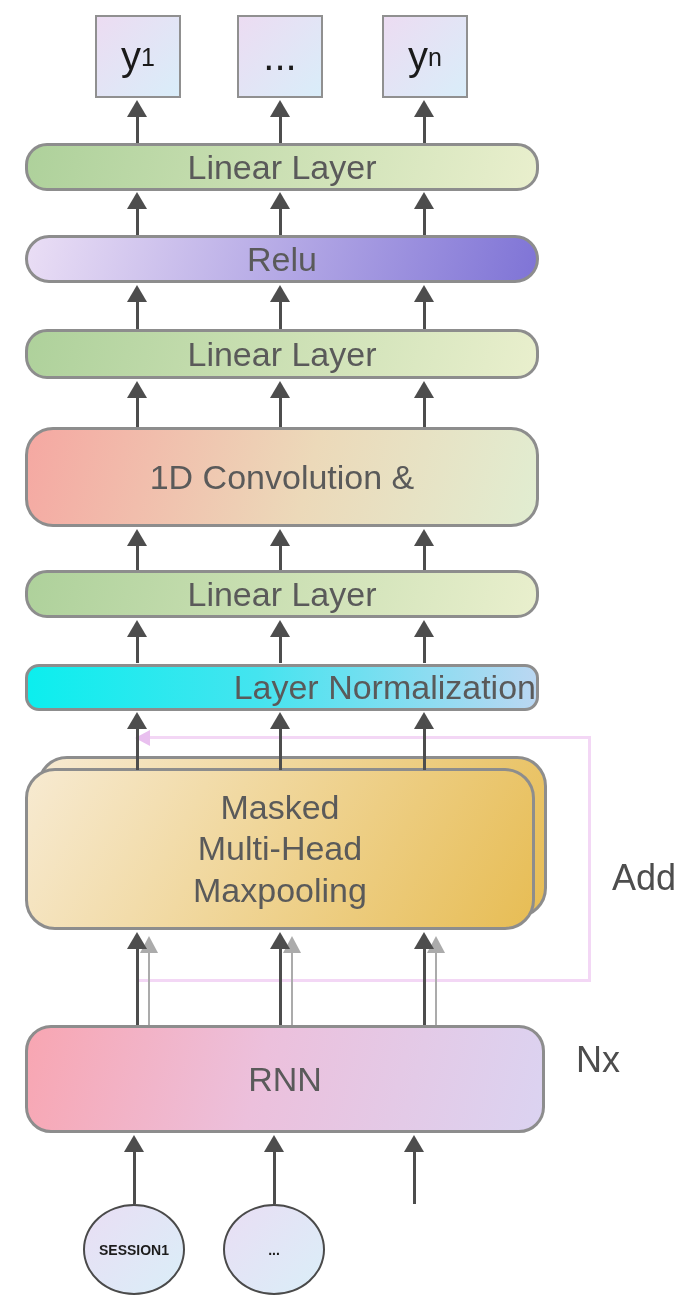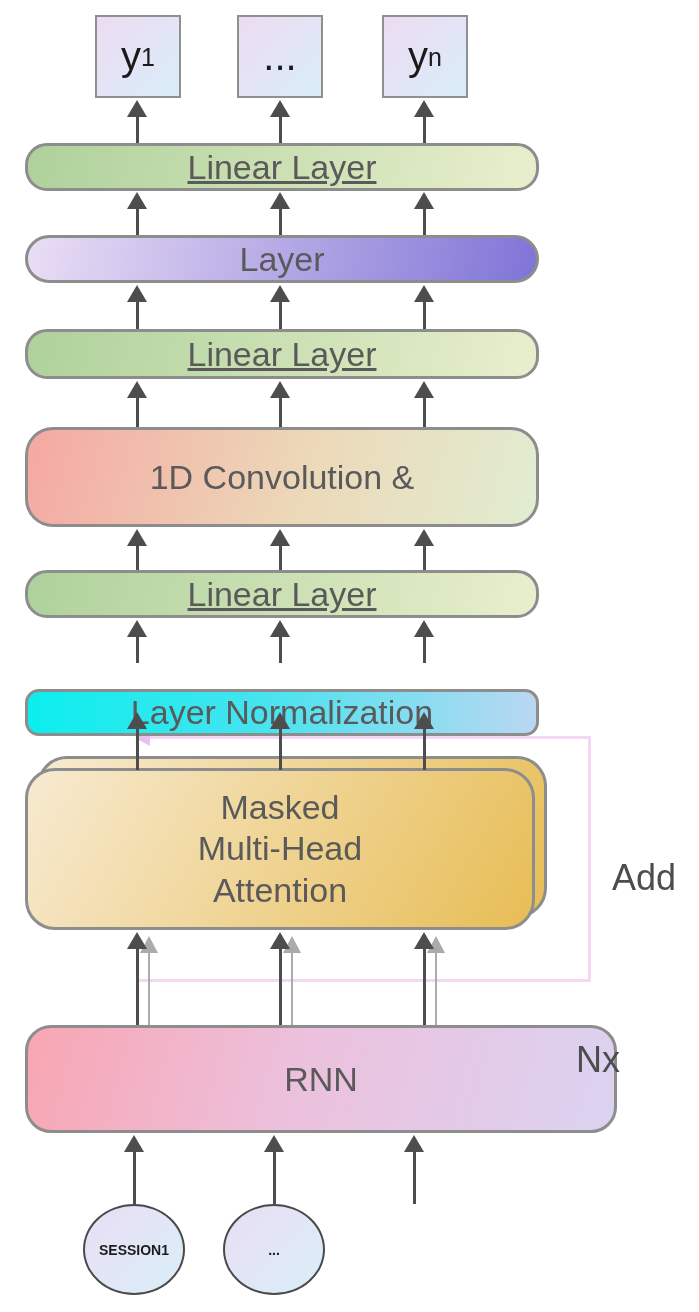--- a/index.html
+++ b/index.html
@@ -3,21 +3,21 @@
 <meta charset="utf-8">
 <style>
   html,body{margin:0;padding:0;background:#ffffff;font-family:"Liberation Sans",sans-serif;}
   #diagram{position:relative;width:699px;height:1312px;background:#ffffff;overflow:hidden;}
 
   
   .box{position:absolute;left:25px;width:514px;border:3px solid #8d8d8d;box-sizing:border-box;
        display:flex;flex-direction:column;align-items:center;justify-content:center;
        color:#5a5a5a;font-size:34px;line-height:1.18;text-align:center;}
 
-  .linear{border-radius:22px;background:linear-gradient(105deg,#aed19b,#e9efcd);text-decoration:underline;}
+  .linear{border-radius:22px;background:linear-gradient(105deg,#aed19b,#e9efcd);}
   .relu{border-radius:24px;background:linear-gradient(105deg,#eadef5,#7f74d6);}
   .conv{border-radius:28px;background:linear-gradient(105deg,#f5a8a2,#ecd9b9 55%,#e1edd1);}
   .lnorm{border-radius:14px;background:linear-gradient(to right,#0ceeee,#44e4ef 45%,#bad7f2);}
   .attn{border-radius:30px;background:linear-gradient(120deg,#f7ead1,#e7bd55);}
   .rnn{border-radius:26px;background:linear-gradient(105deg,#f8a6b2,#ecc0dc 45%,#dbd3f1);}
 
   
   .obox{position:absolute;top:15px;width:86px;height:83px;border:2px solid #909090;box-sizing:border-box;
         background:linear-gradient(135deg,#ecdcf2,#d9edf9);
         display:flex;align-items:center;justify-content:center;
@@ -67,47 +67,47 @@
   <div class="obox" style="left:382px;">
     <span>y</span>
       <sub>n</sub>
   </div>
 
   <div class="box linear" style="top:143px;height:48px;">
     <span>Linear Layer</span>
   </div>
 
   <div class="box relu" style="top:235px;height:48px;">
-    <span>Layer</span>
+    <span>Relu</span>
   </div>
 
   <div class="box linear" style="top:329px;height:50px;">
     <span>Linear Layer</span>
   </div>
 
   <div class="box conv" style="top:427px;height:100px;gap:10px;">
     <span>1D Convolution &amp;</span>
   </div>
 
   <div class="box linear" style="top:570px;height:48px;">
     <span>Linear Layer</span>
   </div>
 
-  <div class="box lnorm" style="top:689px;height:47px;">
+  <div class="box lnorm" style="top:664px;height:47px;align-items:flex-end;">
     <span>Layer Normalization</span>
   </div>
 
   <div class="box attn" style="left:37px;top:756px;width:510px;height:162px;"></div>
   <div class="box attn" style="left:25px;top:768px;width:510px;height:162px;line-height:1.22;">
     <span>Masked</span>
     <span>Multi-Head</span>
-    <span>Attention</span>
-  </div>
-
-  <div class="box rnn" style="top:1025px;height:108px;width:592px;">
+    <span>Maxpooling</span>
+  </div>
+
+  <div class="box rnn" style="top:1025px;height:108px;width:520px;">
     <span>RNN</span>
   </div>
 
   <div class="inode" style="left:83px;text-align:center;">
     <span>SESSION1</span>
   </div>
   <div class="inode" style="left:223px;">
     <span>...</span>
   </div>
 

